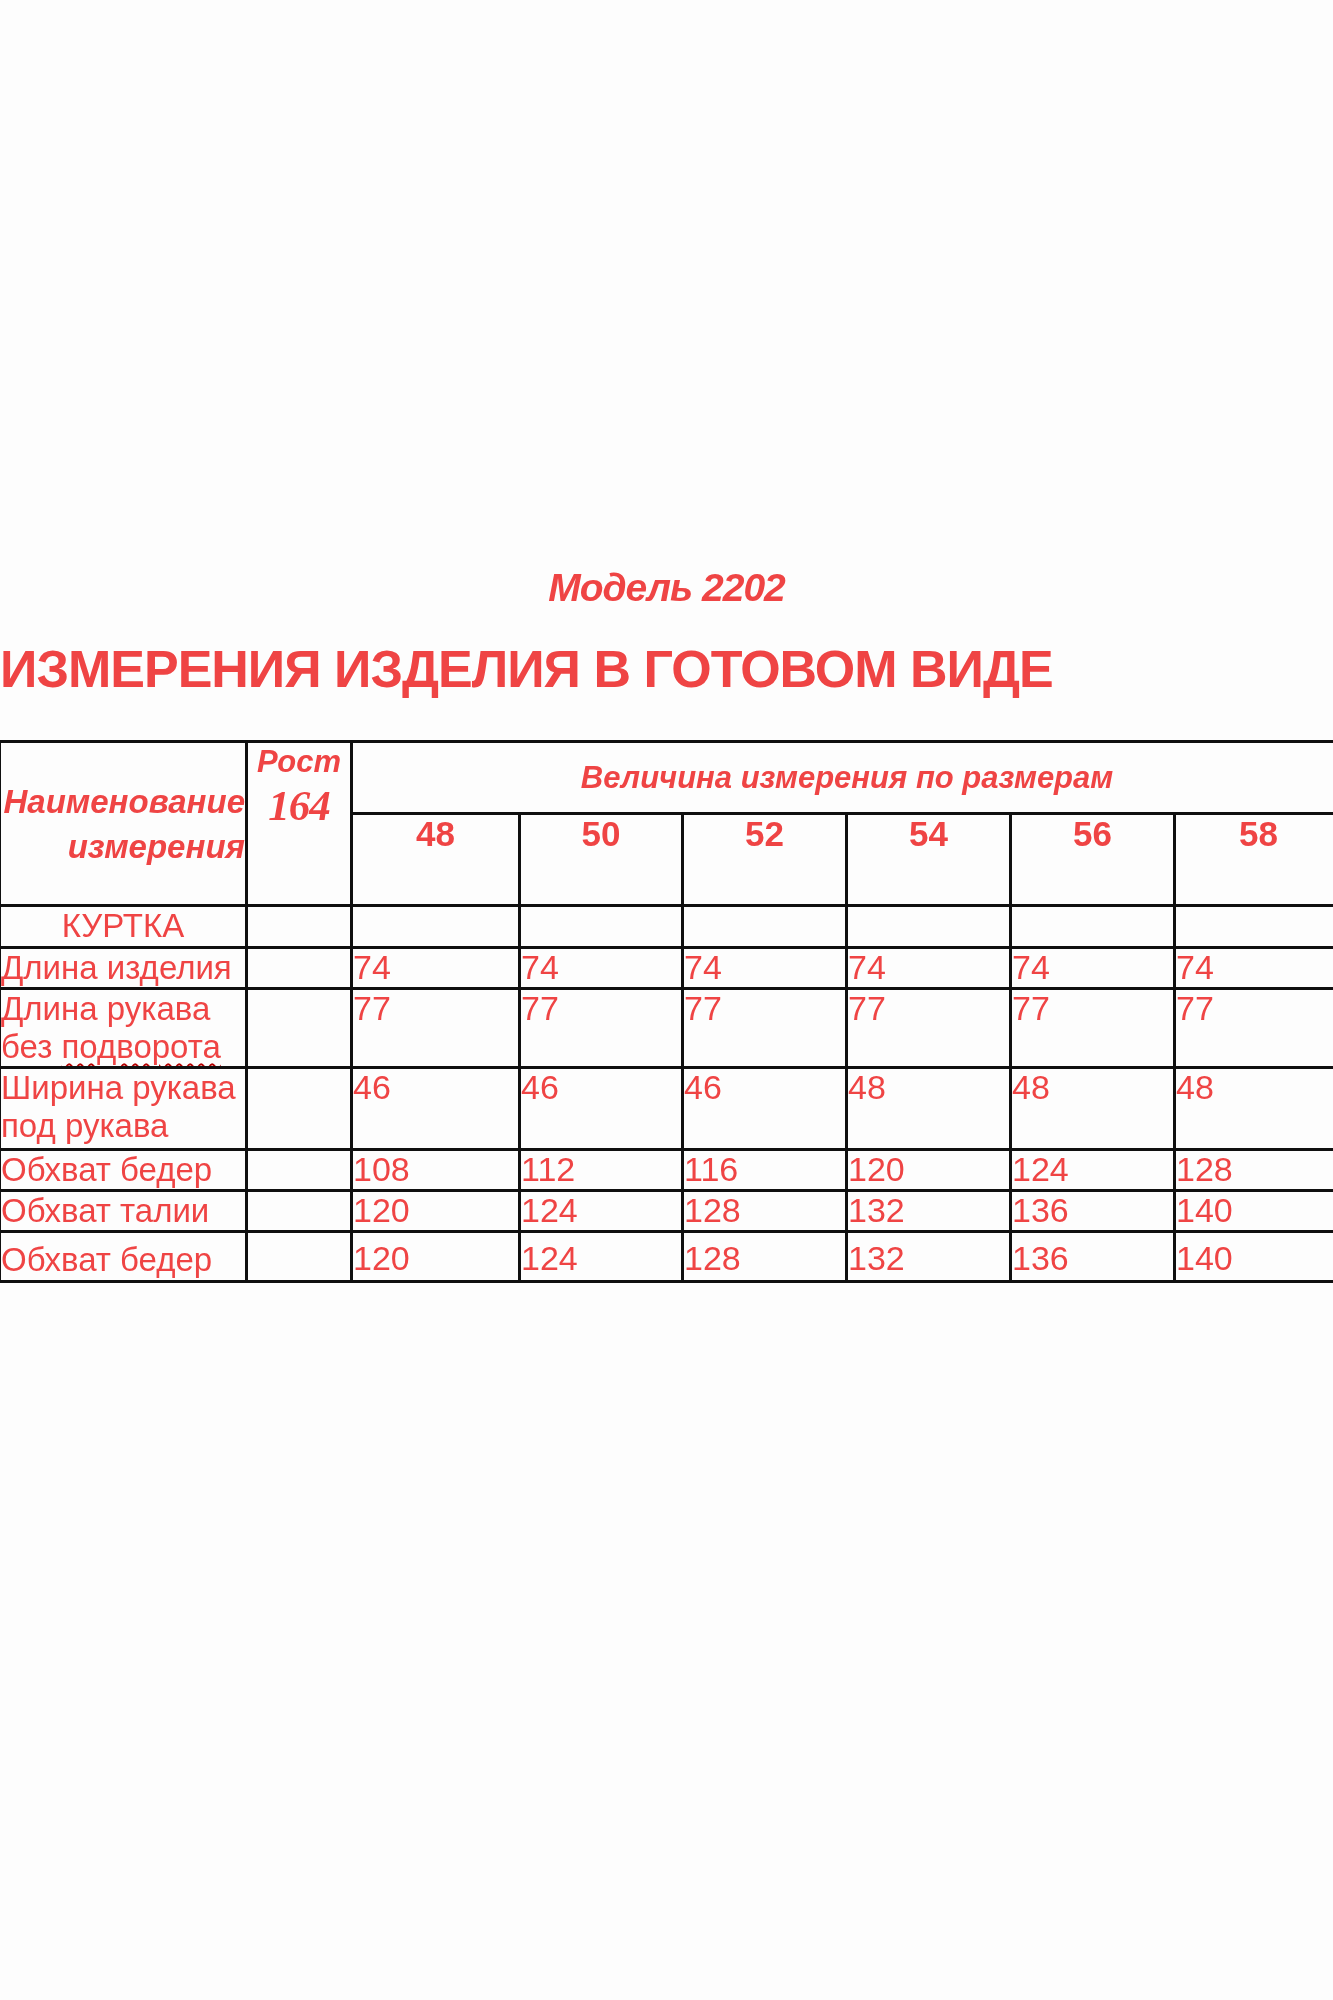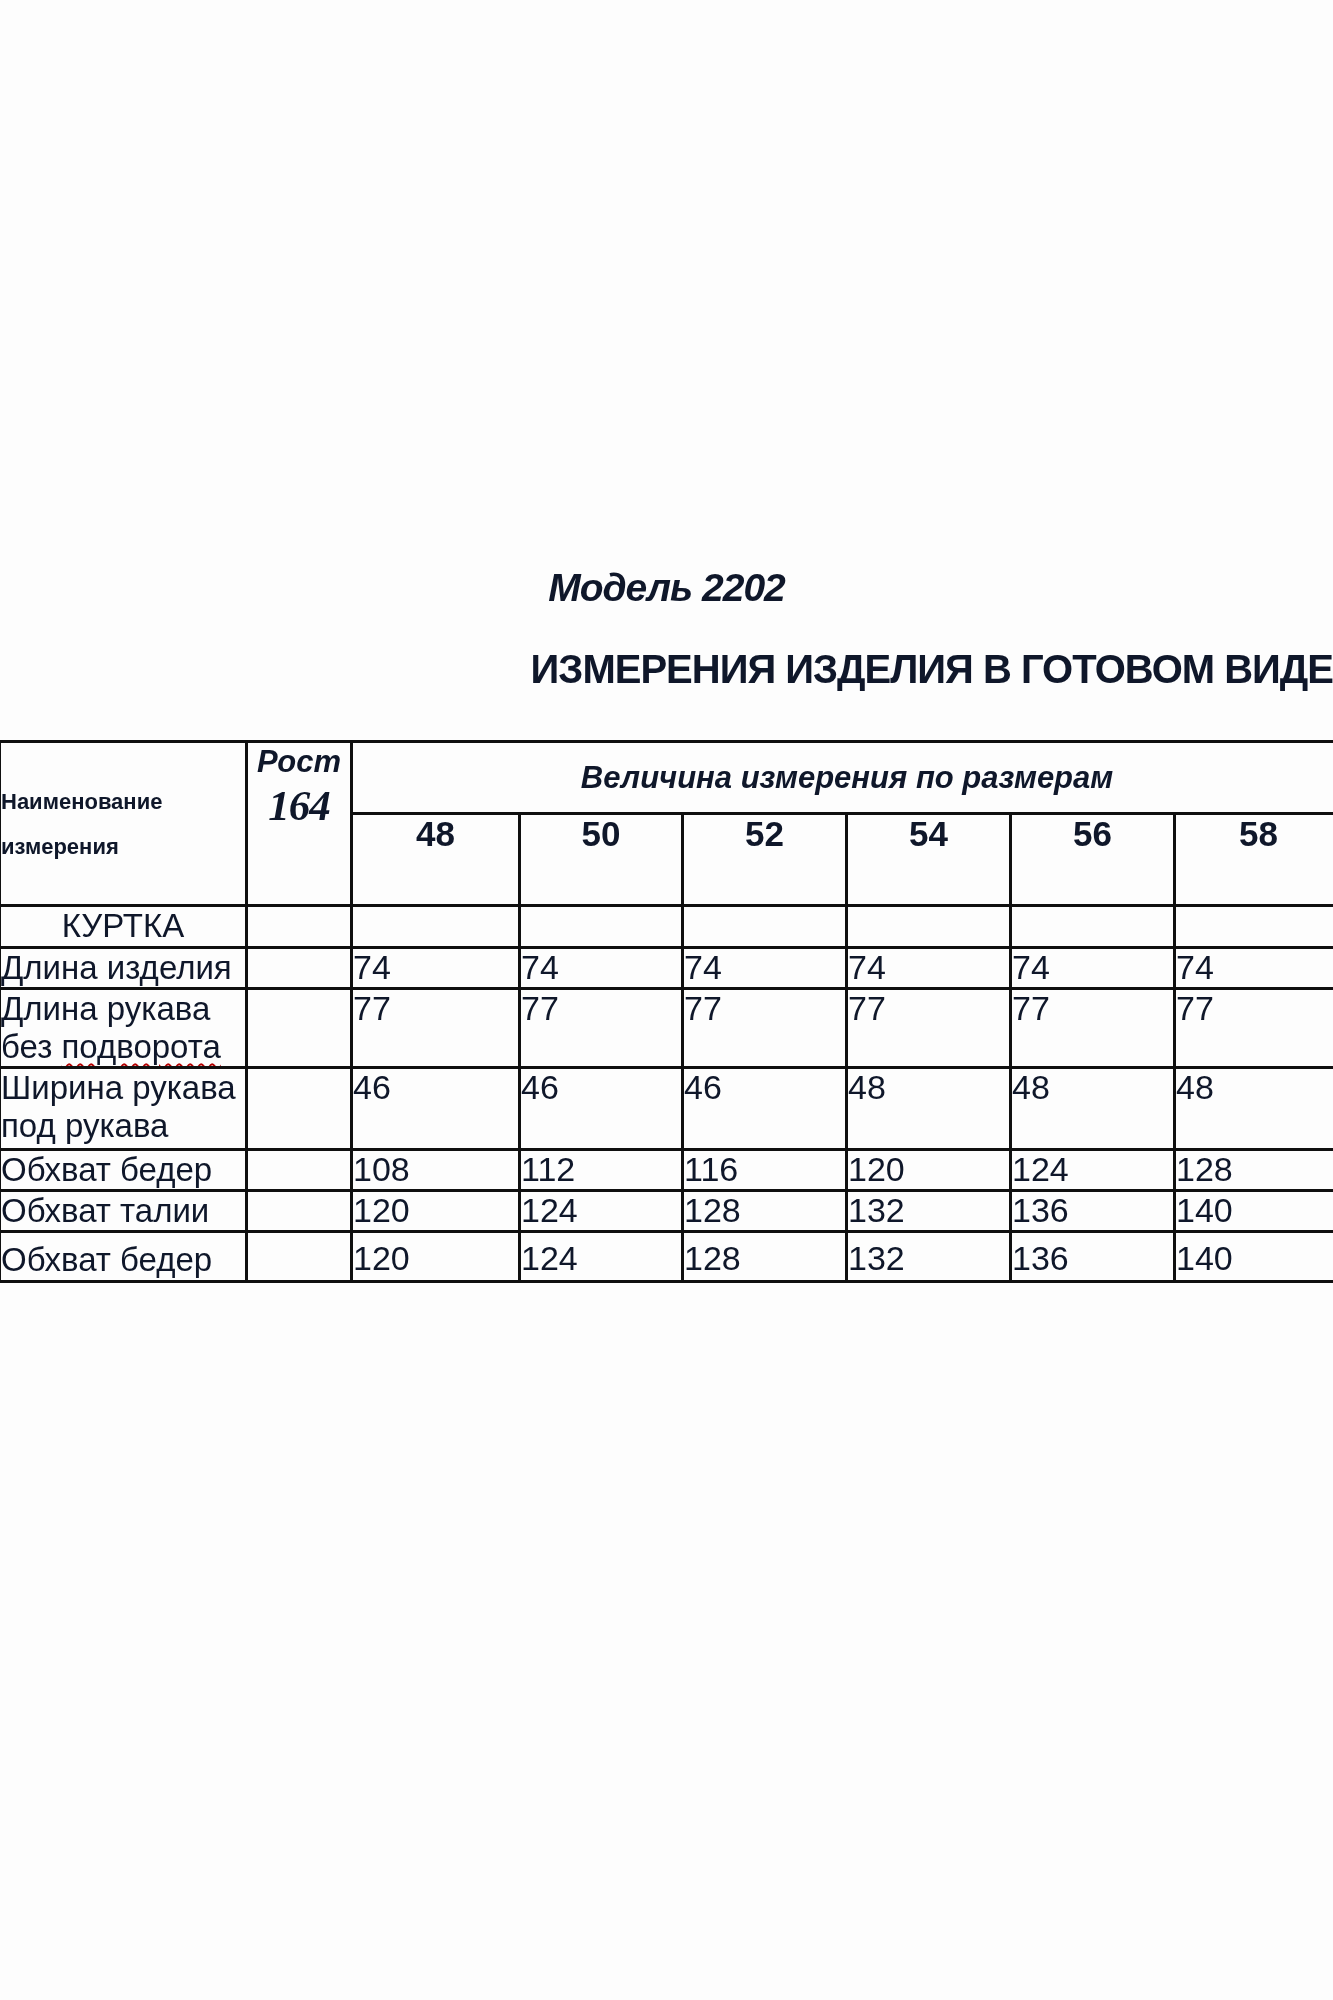--- a/index.html
+++ b/index.html
@@ -3,42 +3,42 @@
 <meta charset="utf-8">
 <style>
   html, body { margin: 0; padding: 0; background: #ffffff; }
   .sheet {
     position: relative;
     width: 1333px;
     height: 2000px;
     background: #fdfdfd;
     overflow: hidden;
     font-family: "Liberation Sans", "DejaVu Sans", sans-serif;
-    color: #0f172a;
+    color: #ef4444;
   }
   .title {
     position: absolute;
     top: 566px;
     left: 0;
     width: 100%;
     text-align: center;
     font-style: italic;
     font-weight: bold;
     font-size: 39px;
     line-height: 44px;
     letter-spacing: -1px;
   }
   .subtitle {
     position: absolute;
     top: 645px;
     left: 0;
     width: 100%;
-    text-align: right;
-    font-weight: bold;
-    font-size: 40px;
+    text-align: left;
+    font-weight: bold;
+    font-size: 52px;
     line-height: 48px;
     letter-spacing: -1px;
   }
   table.meas {
     position: absolute;
     top: 740px;
     left: -2px;
     width: 1343px;
     border-collapse: collapse;
     table-layout: fixed;
@@ -61,24 +61,25 @@
   tr.hdr-sizes { height: 92px; }
   tr.r-section { height: 42px; }
   tr.r0 { height: 38px; }
   tr.r1 { height: 78px; }
   tr.r2 { height: 82px; }
   tr.r3 { height: 38px; }
   tr.r4 { height: 40px; }
   tr.r5 { height: 50px; }
 
   td.name-hdr {
-    text-align: left;
+    text-align: right;
     vertical-align: middle;
-    font-weight: bold;
-    font-size: 22px;
+    font-style: italic;
+    font-weight: bold;
+    font-size: 33px;
   }
   .hdr-line { line-height: 45px; }
   td.rost-hdr {
     text-align: center;
     vertical-align: top;
     padding-top: 8px;
     margin-top: 20px;
   }
   .rost-label { font-style: italic; font-weight: bold; font-size: 31px; line-height: 38px; }
   .rost-value { font-style: italic; font-weight: bold; font-size: 43px; line-height: 50px; letter-spacing: -1px; font-family: Liberation Serif, serif; }

